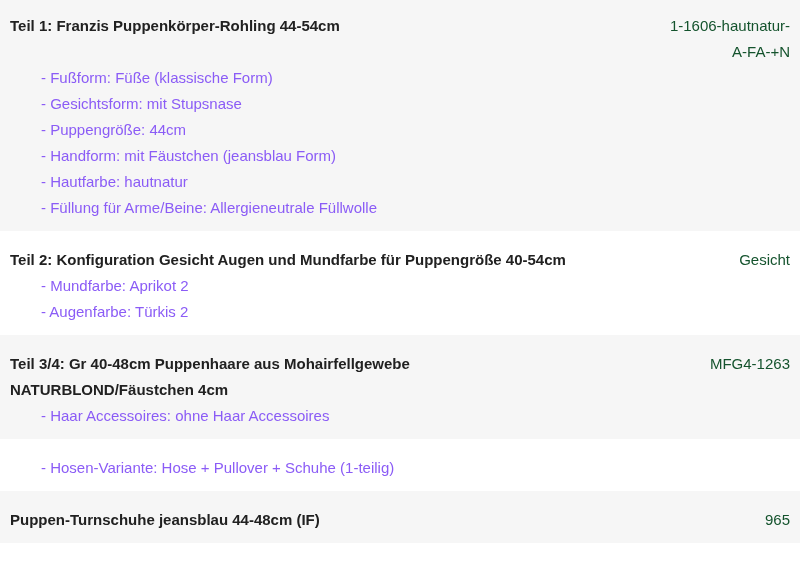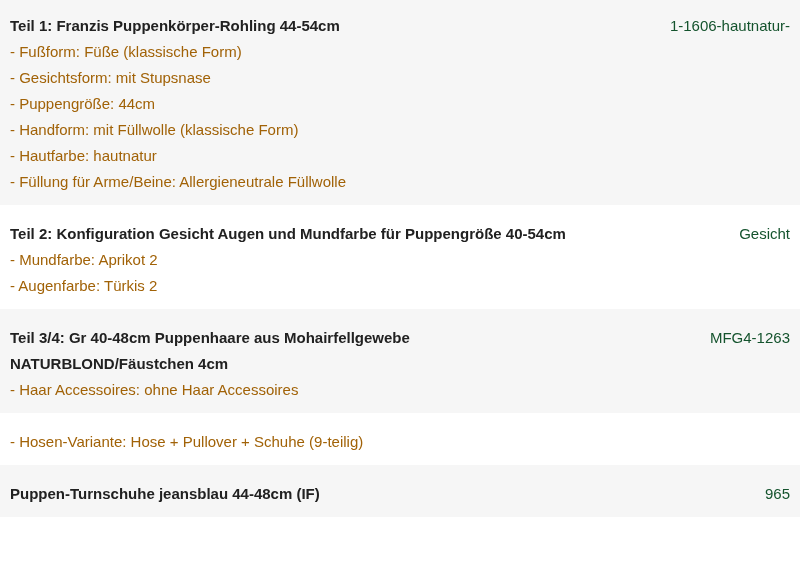--- a/index.html
+++ b/index.html
@@ -62,42 +62,44 @@
     line-height: 26px;
   }
   .code .cline {
     display: block;
   }
   .items {
     margin: 0;
   }
   .item {
     line-height: 26px;
-    color: #a16207;
+    color: #8b5cf6;
+    margin-left: 31px;
   }
 </style>
 </head>
 <body>
 
 <div class="page">
 
   <section class="sec shaded first">
     <div class="hdr">
       <h2 class="title">
         <span class="tline">Teil 1: Franzis Puppenkörper-Rohling 44-54cm</span>
       </h2>
       <div class="code">
         <span class="cline">1-1606-hautnatur-</span>
+        <span class="cline">A-FA-+N</span>
       </div>
     </div>
     <div class="items">
       <div class="item">- Fußform: Füße (klassische Form)</div>
       <div class="item">- Gesichtsform: mit Stupsnase</div>
       <div class="item">- Puppengröße: 44cm</div>
-      <div class="item">- Handform: mit Füllwolle (klassische Form)</div>
+      <div class="item">- Handform: mit Fäustchen (jeansblau Form)</div>
       <div class="item">- Hautfarbe: hautnatur</div>
       <div class="item">- Füllung für Arme/Beine: Allergieneutrale Füllwolle</div>
     </div>
   </section>
 
   <section class="sec">
     <div class="hdr">
       <h2 class="title">
         <span class="tline">Teil 2: Konfiguration Gesicht Augen und Mundfarbe für Puppengröße 40-54cm</span>
       </h2>
@@ -121,21 +123,21 @@
         <span class="cline">MFG4-1263</span>
       </div>
     </div>
     <div class="items">
       <div class="item">- Haar Accessoires: ohne Haar Accessoires</div>
     </div>
   </section>
 
   <section class="sec">
     <div class="items">
-      <div class="item">- Hosen-Variante: Hose + Pullover + Schuhe (9-teilig)</div>
+      <div class="item">- Hosen-Variante: Hose + Pullover + Schuhe (1-teilig)</div>
     </div>
   </section>
 
   <section class="sec shaded">
     <div class="hdr">
       <h2 class="title">
         <span class="tline">Puppen-Turnschuhe jeansblau 44-48cm (IF)</span>
       </h2>
       <div class="code">
         <span class="cline">965</span>

